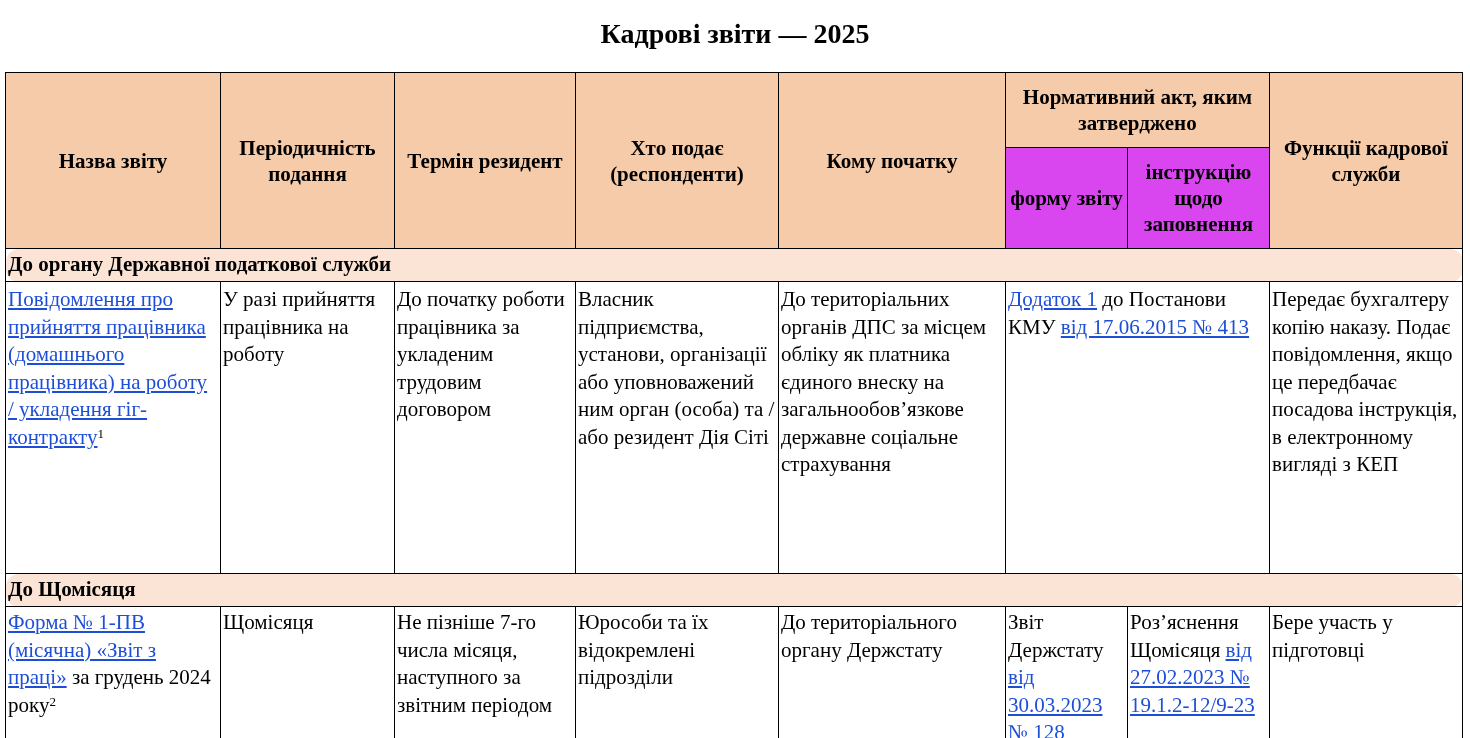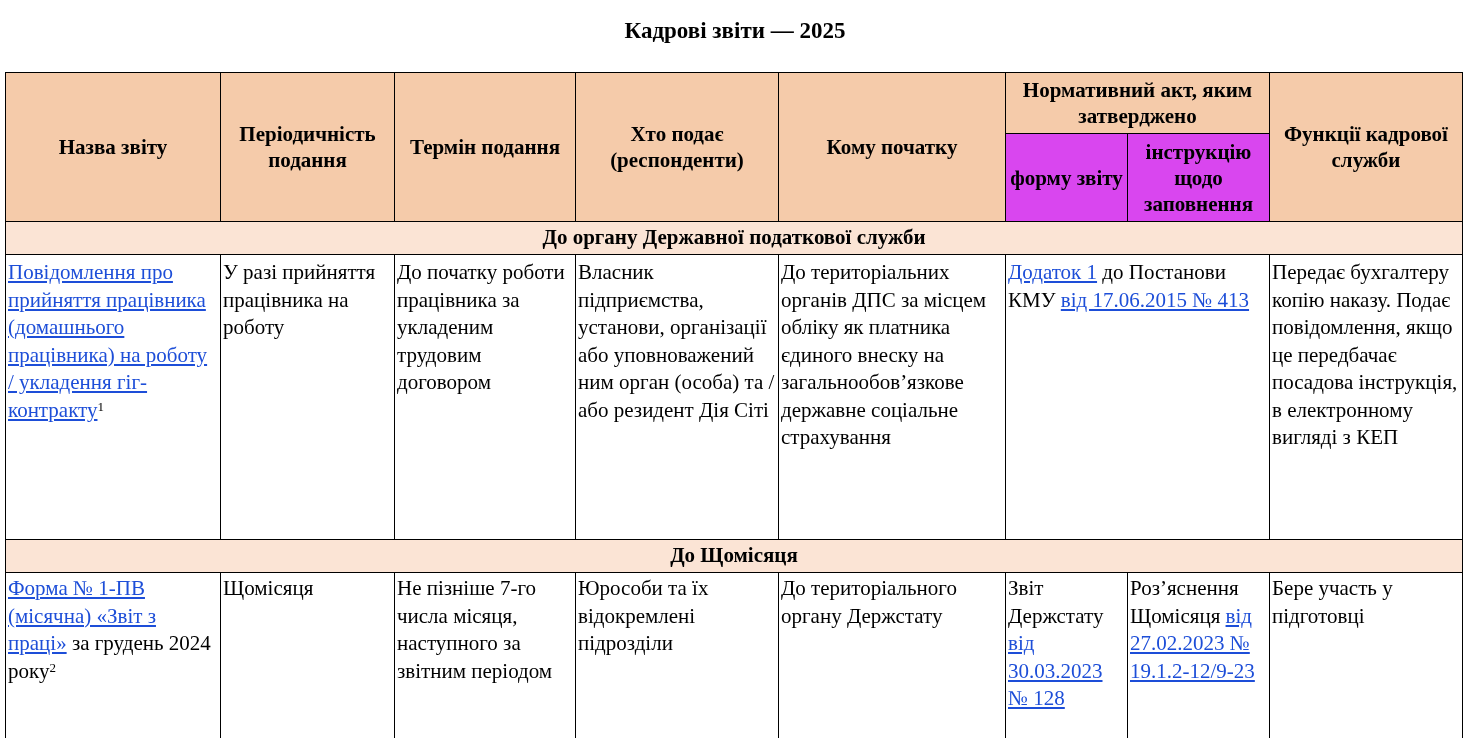--- a/index.html
+++ b/index.html
@@ -1,25 +1,25 @@
 <!DOCTYPE html>
 <html><head>
 <meta charset="utf-8">
 <style>
   html, body { margin: 0; padding: 0; background: #ffffff; }
   body { width: 1470px; height: 738px; overflow: hidden; position: relative;
          font-family: "Liberation Serif", "DejaVu Serif", serif; color: #000; }
   .title { position: absolute; left: 0; top: 18px; width: 1470px; text-align: center;
-           font-weight: bold; font-size: 23px; }
+           font-weight: bold; font-size: 28px; }
   table { position: absolute; left: 5px; top: 72px; border-collapse: collapse;
           table-layout: fixed; width: 1457px; }
-  td, th { border: 1.5px solid #000; font-size: 21px; line-height: 27.5px; padding: 4px 2px; vertical-align: top; }
+  td, th { border: 1.5px solid #000; font-size: 21px; line-height: 27.5px; padding: 11px 2px; vertical-align: top; }
   th { background: #f5cbaa; font-weight: bold; text-align: center; vertical-align: middle; line-height: 26px; }
   th.sub { background: #d946ef; }
-  tr.band td { background: #fbe4d5; font-weight: bold; text-align: center; line-height: 29px; padding: 1px 2px 2px; }
+  tr.band td { background: #fbe4d5; font-weight: bold; text-align: left; line-height: 29px; padding: 1px 2px 2px; border-radius: 13px; }
   a { color: #1d4ed8; text-decoration: underline; }
   sup { font-size: 13px; vertical-align: top; position: relative; top: -4px; }
   .r1 td { height: 276px; padding-top: 4px; }
   .r2 td { height: 170px; padding-top: 2px; }
 </style>
 </head>
 <body>
 
 <div class="title">Кадрові звіти — 2025</div>
 
@@ -31,21 +31,21 @@
       <col style="width:203px">
     <col style="width:227px">
       <col style="width:122px">
       <col style="width:142px">
       <col style="width:193px">
   </colgroup>
   <tbody>
       <tr style="height:60px">
     <th rowspan="2">Назва звіту</th>
     <th rowspan="2">Періодичність подання</th>
-    <th rowspan="2">Термін подання</th>
+    <th rowspan="2">Термін резидент</th>
     <th rowspan="2">Хто подає (респонденти)</th>
     <th rowspan="2">Кому початку</th>
     <th colspan="2">Нормативний акт, яким затверджено</th>
     <th rowspan="2">Функції кадрової служби</th>
   </tr>
   <tr style="height:88px">
     <th class="sub">форму звіту</th>
     <th class="sub">інструкцію щодо заповнення</th>
   </tr>
 

